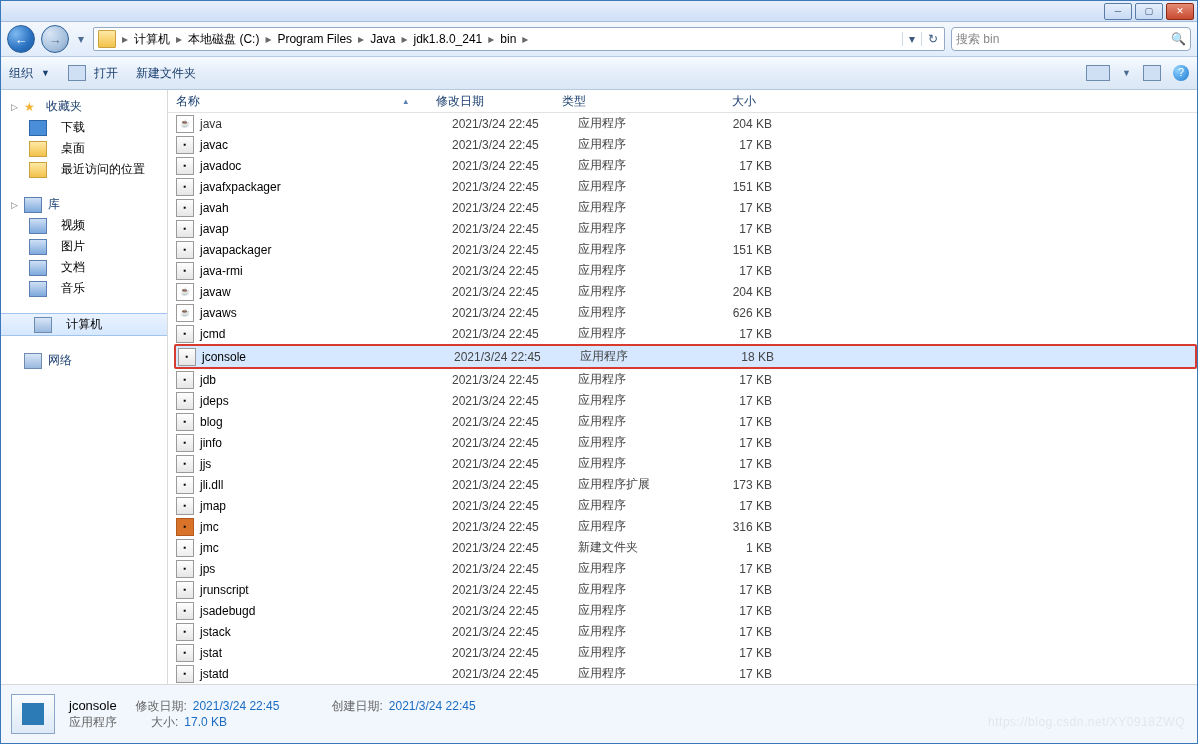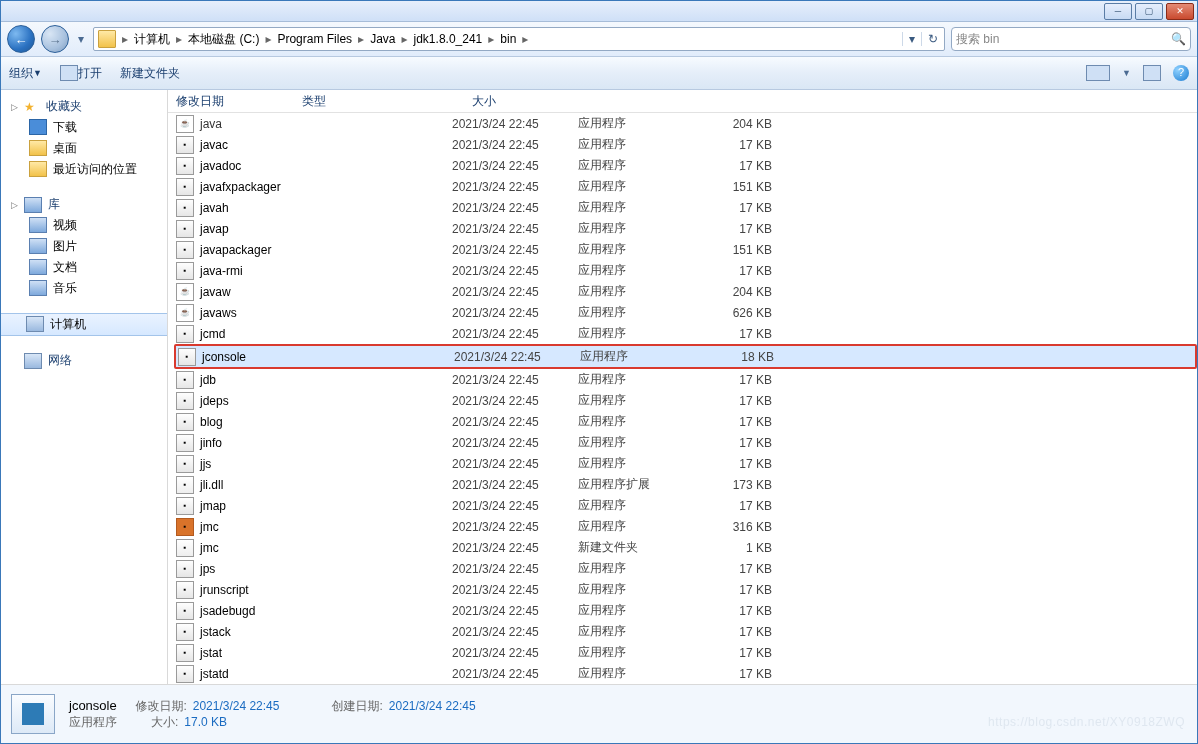--- a/index.html
+++ b/index.html
@@ -17,31 +17,31 @@
   .addr{flex:1;height:22px;border:1px solid #93a9c4;background:#fff;display:flex;align-items:center;border-radius:2px}
   .addr .folder-ico{width:16px;height:16px;margin:0 4px;background:linear-gradient(#ffe9a6,#f2c24a);border:1px solid #caa13e;border-radius:1px}
   .crumb{padding:0 4px;white-space:nowrap}
   .csep{color:#666;padding:0 2px}
   .addr-end{margin-left:auto;display:flex;align-items:center;color:#3a5a80}
   .addr-end span{padding:0 6px;border-left:1px solid #cdd9e8}
   .search{width:230px;height:22px;border:1px solid #93a9c4;background:#fff;display:flex;align-items:center;border-radius:4px;padding:0 4px;color:#888}
   .search .mag{margin-left:auto;color:#4e74a3}
   
   .toolbar{height:32px;background:linear-gradient(#f7fbff,#e5eef9 50%,#dae7f5);border-bottom:1px solid #b7c9e0;display:flex;align-items:center;padding:0 8px;gap:18px;color:#1a3e6e}
-  .tb-item{display:flex;align-items:center;gap:0;white-space:nowrap}
+  .tb-item{display:flex;align-items:center;gap:8px;white-space:nowrap}
   .tb-right{margin-left:auto;display:flex;align-items:center;gap:12px;color:#4b6b92}
   .tb-ico{width:16px;height:14px;display:inline-block;border:1px solid #6e8bb0;background:#cfe0f5}
   .tb-ico.help{border-radius:50%;background:radial-gradient(circle at 30% 30%,#8fd1ff,#1a7bd1);border:none;color:#fff;text-align:center;line-height:14px;font-size:11px;width:16px;height:16px}
   
   .body{flex:1;display:flex;min-height:0}
   .sidebar{width:166px;background:#fff;border-right:1px solid #d9d9d9;padding:6px 0;overflow:hidden}
   .sb-group{margin-bottom:14px}
   .sb-head{display:flex;align-items:center;gap:6px;padding:2px 10px;color:#1a3e6e}
   .sb-head .tri{font-size:9px;color:#777}
-  .sb-item{display:flex;align-items:flex-start;gap:6px;padding:2px 10px 2px 28px;color:#000}
+  .sb-item{display:flex;align-items:flex-end;gap:14px;padding:2px 10px 2px 28px;color:#000}
   .sb-item.active{background:linear-gradient(#eaf3ff,#d6e8ff);border:1px solid #a3c4ea;border-left:none;border-right:none}
   .sb-ico{width:16px;height:14px;display:inline-block;vertical-align:middle}
   .ico-star{color:#f3b22f}
   .ico-lib{background:linear-gradient(#cfe0f5,#7ea9dc);border:1px solid #5a7fb0}
   .ico-folder{background:linear-gradient(#ffe9a6,#f2c24a);border:1px solid #caa13e}
   .ico-blue{background:#4a8dd9;border:1px solid #2b65a6}
   .ico-mon{background:linear-gradient(#d8e6f7,#9ab9df);border:1px solid #6e8bb0}
   
   .filearea{flex:1;display:flex;flex-direction:column;min-width:0}
   .colhead{height:22px;display:flex;align-items:center;border-bottom:1px solid #e2e2e2;color:#1a3e6e;padding-left:8px}
@@ -187,20 +187,24 @@
         <div class="sb-head">
             <span class="tri" style="visibility:hidden">▷</span>
             <span class="sb-ico ico-mon"></span>
             <span>网络</span>
           </div>
       </div>
     </div>
 
     <div class="filearea">
       <div class="colhead">
+        <div class="col-name">
+            <span>名称</span>
+            <span class="sortarrow">▴</span>
+          </div>
         <div class="col-date">修改日期</div>
         <div class="col-type">类型</div>
         <div class="col-size">大小</div>
       </div>
       <div class="list" id="file-list">
           <div class="row cut">
             <span class="fico java">☕</span>
             <span class="cell-name">java</span>
             <span class="cell-date">2021/3/24 22:45</span>
             <span class="cell-type">应用程序</span>

